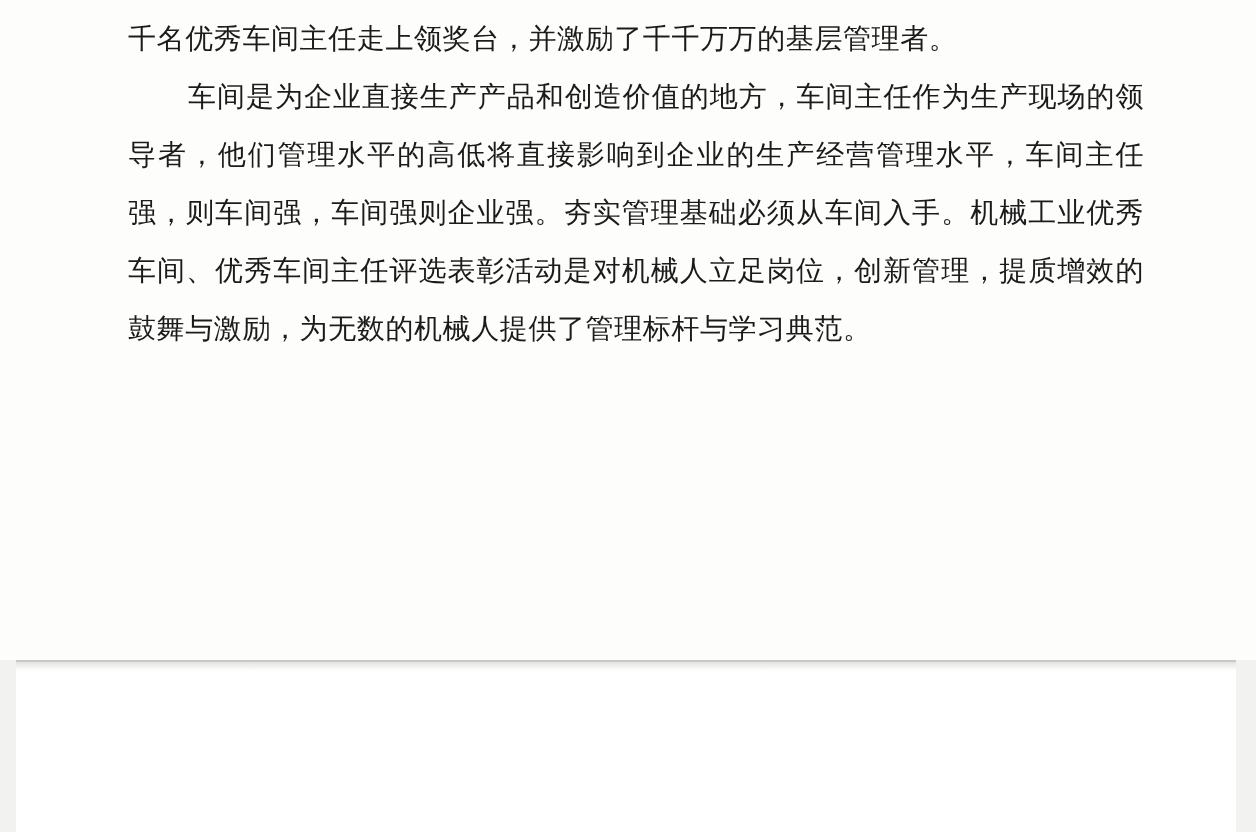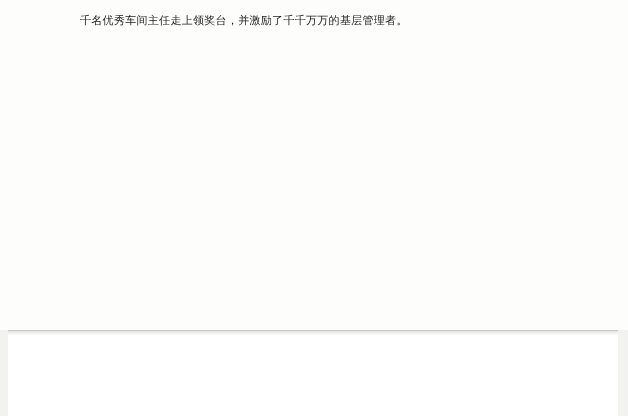--- a/index.html
+++ b/index.html
@@ -19,23 +19,23 @@
     height: 416px;
     background: #fdfdfc;
   }
   .text-body {
     position: absolute;
     left: 64px;
     top: 0;
     width: 508px;
   }
   .para {
-    margin: 16px;
+    margin: 0;
     font-family: "DejaVu Serif", serif;
-    font-size: 11px;
+    font-size: 14px;
     line-height: 29px;
     color: #1b1b1b;
     text-align: justify;
     text-justify: inter-ideograph;
     letter-spacing: 0.3px;
   }
   .para.first-line-cont {
     margin-top: 6px;
   }
   .para.indent {
@@ -89,20 +89,21 @@
     background: #f2f2f0;
   }
 </style>
 </head>
 <body>
 
 <div class="page">
 
   <div class="text-body">
     <p class="para first-line-cont">千名优秀车间主任走上领奖台，并激励了千千万万的基层管理者。</p>
+    <p class="para indent">车间是为企业直接生产产品和创造价值的地方，车间主任作为生产现场的领导者，他们管理水平的高低将直接影响到企业的生产经营管理水平，车间主任强，则车间强，车间强则企业强。夯实管理基础必须从车间入手。机械工业优秀车间、优秀车间主任评选表彰活动是对机械人立足岗位，创新管理，提质增效的鼓舞与激励，为无数的机械人提供了管理标杆与学习典范。</p>
   </div>
 
   <div class="page-edge-left"></div>
   <div class="page-edge-right"></div>
 
   <div class="sep-zone">
     <div class="sep-line"></div>
     <div class="sep-shadow"></div>
     <div class="footer-area"></div>
   </div>

